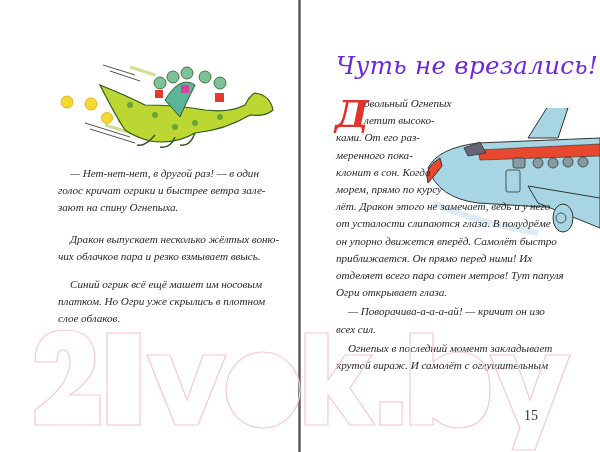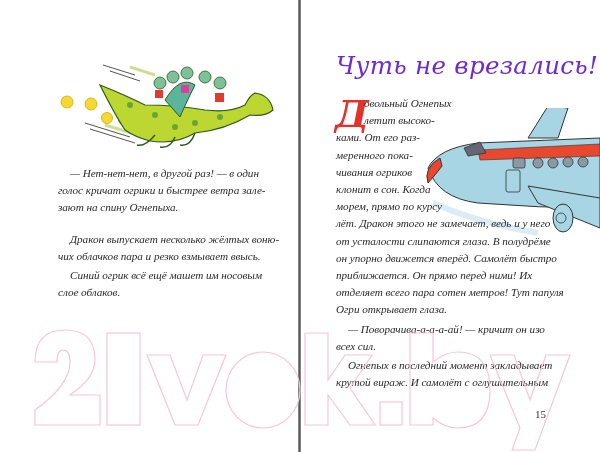--- a/index.html
+++ b/index.html
@@ -36,21 +36,21 @@
     font-size: 24.5px; color: #6d28d9; letter-spacing: 0.3px; white-space: nowrap;
   }
   .dropcap {
     position: absolute; left: 335px; top: 95px;
     font-family: "DejaVu Serif", serif; font-style: italic; font-weight: bold;
     font-size: 38px; line-height: 38px; color: #e3322b;
   }
   .right-narrow { left: 336px; top: 95px; width: 245px; }
   .right-narrow .line.ind1 { padding-left: 26px; }
   .page-number {
-    position: absolute; left: 535px; top: 408px; font-size: 11px; color: #333;
+    position: absolute; left: 524px; top: 408px; font-size: 14px; color: #333;
   }
 
   .illus-plane { position: absolute; left: 418px; top: 108px; width: 182px; height: 145px; }
 
   .watermark { position: absolute; left: 0; top: 300px; width: 600px; height: 152px; pointer-events: none; }
 </style>
 </head>
 <body>
 
 <div class="spread">
@@ -106,22 +106,23 @@
     <div class="text-block left-text">
       <p>
         <span class="line">— Нет-нет-нет, в другой раз! — в один</span>
         <span class="line" style="text-indent:0">голос кричат огрики и быстрее ветра зале-</span>
         <span class="line" style="text-indent:0">зают на спину Огнепыха.</span>
       </p>
       <p style="margin-top:14px">
         <span class="line">Дракон выпускает несколько жёлтых воню-</span>
         <span class="line" style="text-indent:0">чих облачков пара и резко взмывает ввысь.</span>
       </p>
-      <p style="margin-top:2px">
+      <p style="margin-top:11px">
         <span class="line">Синий огрик всё ещё машет им носовым</span>
+        <span class="line" style="text-indent:0">платком. Но Огри уже скрылись в плотном</span>
         <span class="line" style="text-indent:0">слое облаков.</span>
       </p>
     </div>
   </div>
 
   <div class="gutter"></div>
 
   <div class="page page-right"></div>
 
   <div class="chapter-title">Чуть не врезались!</div>
@@ -156,21 +157,20 @@
     <circle cx="143" cy="110" r="5" fill="none" stroke="#333" stroke-width="0.8"></circle>
   </svg>
 
   <div class="dropcap">Д</div>
 
   <div class="text-block right-narrow">
     <span class="line ind1" style="padding-left:28px">овольный Огнепых</span>
     <span class="line ind1" style="padding-left:28px">летит высоко-</span>
     <span class="line">ками. От его раз-</span>
     <span class="line">меренного пока-</span>
-    <span class="line">чивания огриков</span>
     <span class="line">клонит в сон. Когда</span>
     <span class="line">морем, прямо по курсу</span>
     <span class="line">лёт. Дракон этого не замечает, ведь и у него</span>
     <span class="line">от усталости слипаются глаза. В полудрёме</span>
     <span class="line">он упорно движется вперёд. Самолёт быстро</span>
     <span class="line">приближается. Он прямо перед ними! Их</span>
     <span class="line">отделяет всего пара сотен метров! Тут папуля</span>
     <span class="line">Огри открывает глаза.</span>
     <span class="line" style="padding-left:12px;margin-top:2px">— Поворачива-а-а-а-ай! — кричит он изо</span>
     <span class="line">всех сил.</span>

